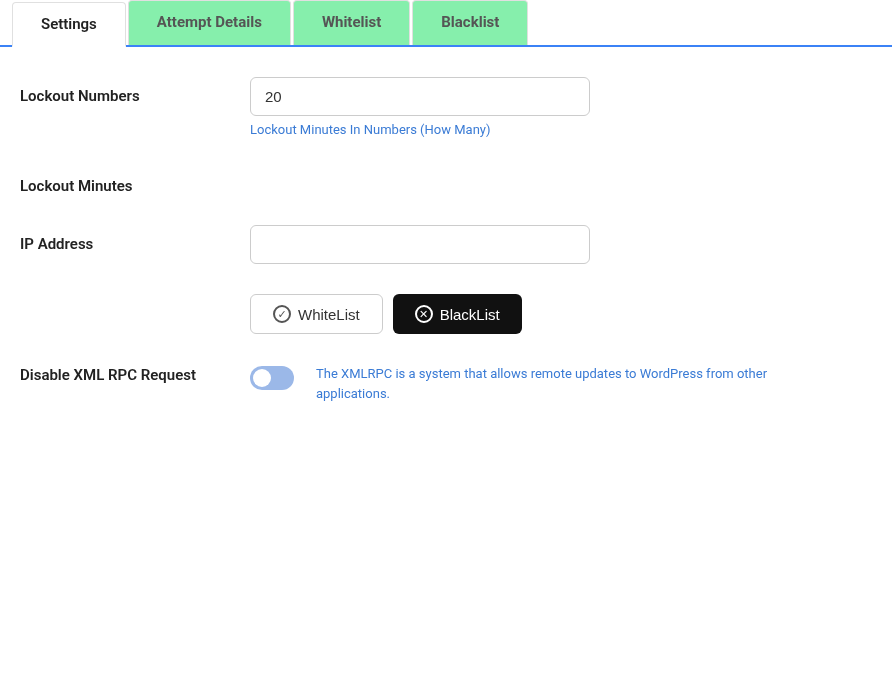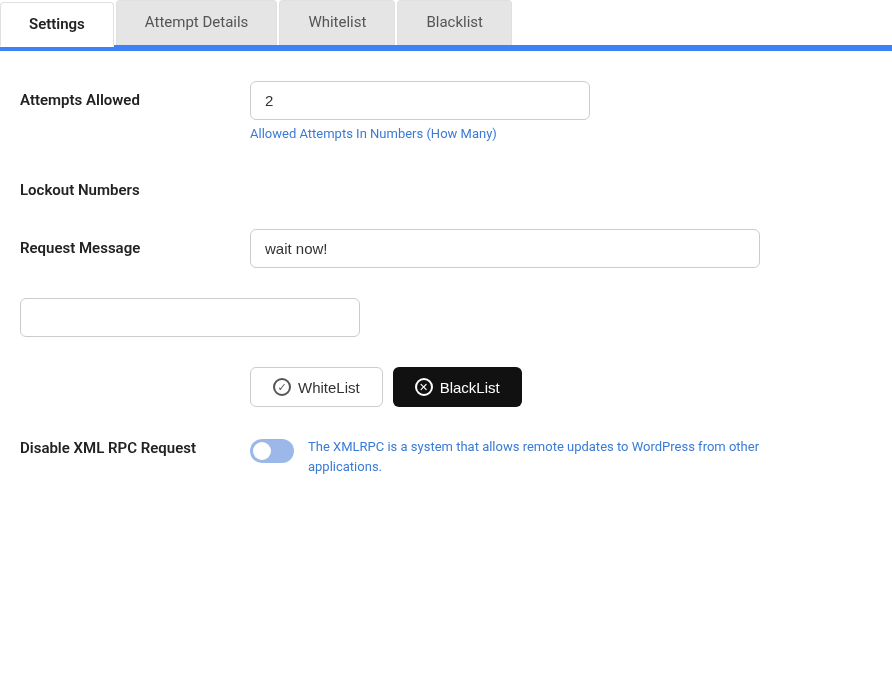--- a/index.html
+++ b/index.html
@@ -11,33 +11,33 @@
     body {
       font-family: -apple-system, BlinkMacSystemFont, 'Segoe UI', Roboto, sans-serif;
       background: #ffffff;
       color: #333333;
       width: 892px;
       min-height: 694px;
     }
 
     .tab-bar {
       display: flex;
-      border-bottom: 6px solid #3b82f6;
-      padding: 0 0 0 0;
+      border-bottom: 2px solid #3b82f6;
+      padding: 0 0 0 12px;
       background: #ffffff;
     }
 
     .tab {
       padding: 12px 28px;
       font-size: 15px;
-      font-weight: 400;
+      font-weight: 700;
       cursor: pointer;
       border: 1px solid #e0e0e0;
       border-bottom: none;
-      background: #e5e5e5;
+      background: #86efac;
       color: #555555;
       margin-right: 2px;
       border-radius: 4px 4px 0 0;
     }
 
     .tab.active {
       background: #ffffff;
       color: #222222;
       font-weight: 600;
       border-color: #e0e0e0;
@@ -160,21 +160,21 @@
       min-width: 230px;
       font-size: 15px;
       font-weight: 600;
       color: #222222;
       padding-top: 2px;
     }
 
     .toggle-content {
       display: flex;
       align-items: flex-start;
-      gap: 14px;
+      gap: 22px;
       flex: 1;
       max-width: 520px;
     }
 
     .toggle-switch {
       position: relative;
       width: 44px;
       height: 24px;
       flex-shrink: 0;
       margin-top: 2px;
@@ -226,40 +226,37 @@
   <div class="tab">
     <span>Whitelist</span>
   </div>
   <div class="tab">
     <span>Blacklist</span>
   </div>
 </div>
 
 <div class="content">
 
-  <div class="field-row">
-    <div class="field-label">Attempts Allowed</div>
-    <div class="field-content">
-      <input class="field-input" type="text" value="2" style="">
-      <div class="field-hint">Allowed Attempts In Numbers (How Many)</div>
-    </div>
-  </div>
 
   <div class="field-row">
     <div class="field-label">Lockout Numbers</div>
+    <div class="field-content">
+      <input class="field-input" type="text" value="20" style="">
+      <div class="field-hint">Lockout Minutes In Numbers (How Many)</div>
+    </div>
   </div>
 
   <div class="field-row">
-    <div class="field-label">Request Message</div>
+    <div class="field-label">Lockout Minutes</div>
     <div class="field-content">
-      <input class="field-input wide" type="text" value="wait now!" style="">
     </div>
   </div>
 
   <div class="field-row">
+    <div class="field-label">IP Address</div>
     <div class="field-content">
       <input class="field-input" type="text" value="" style="">
     </div>
   </div>
 
   <div class="button-row">
     <button class="btn-whitelist">
       <span class="btn-icon">✓</span>
       <span>WhiteList</span>
     </button>

